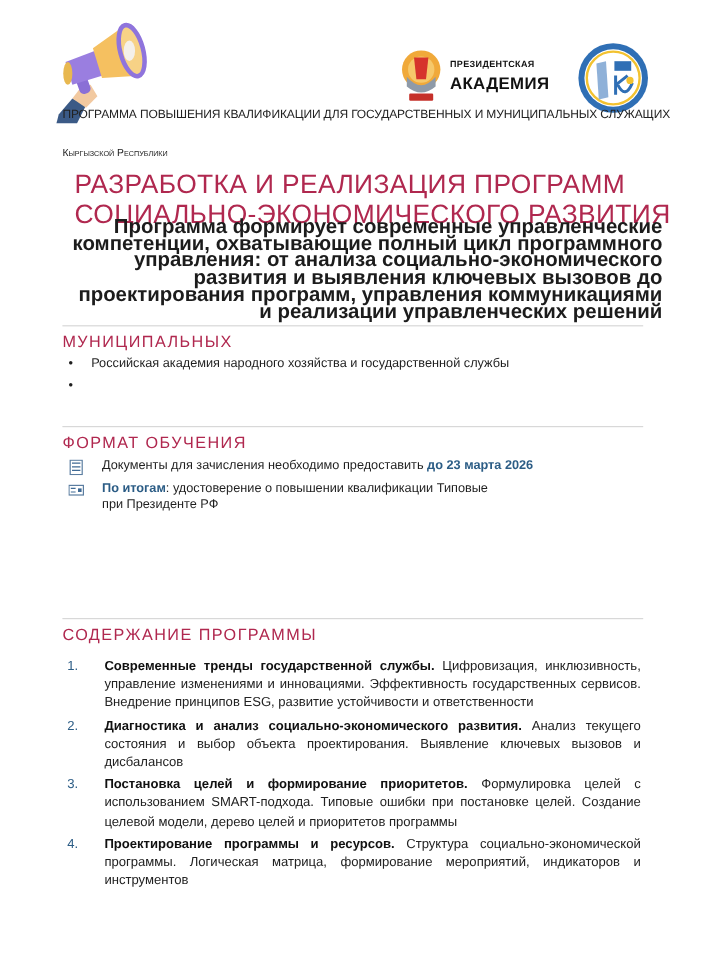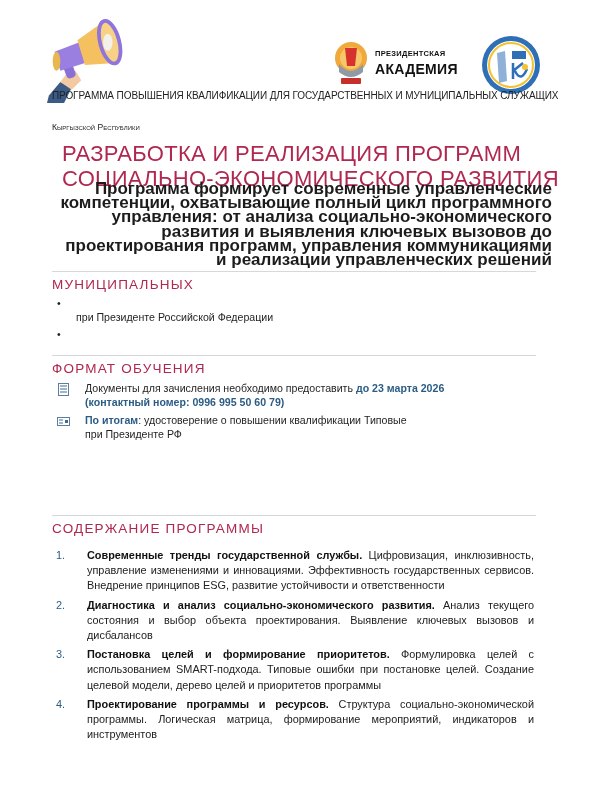--- a/index.html
+++ b/index.html
@@ -85,39 +85,37 @@
 </div>
 
 <div class="lead">Программа формирует современные управленческие компетенции, охватывающие полный цикл программного управления: от анализа социально-экономического развития и выявления ключевых вызовов до проектирования программ, управления коммуникациями и реализации управленческих решений</div>
 
 <div class="hr" style="top:271px"></div>
 
 <div class="section-title" style="top:277px">МУНИЦИПАЛЬНЫХ</div>
 <ul class="org-list">
   <li class="org-item">
     <span class="bullet">•</span>
-    <br>
-    <span>при Президенте Российской Федерации</span>
+    <span>Российская академия народного хозяйства и государственной службы</span><br>
   </li>
   <li class="org-item">
     <span class="bullet">•</span>
   </li>
 </ul>
 
 <div class="hr" style="top:355px"></div>
 
 <div class="section-title" style="top:361px">ФОРМАТ ОБУЧЕНИЯ</div>
 <div class="fmt-list">
   <div class="fmt-item">
     <svg class="fmt-icon" viewBox="0 0 13 13">
       <rect x="1.5" y="0.5" width="10" height="12" fill="#fff" stroke="#5b7da0"></rect>
       <path d="M3 3 H10 M3 6 H10 M3 9 H10" stroke="#3f6a95"></path>
     </svg>
     <span>Документы для зачисления необходимо предоставить </span><span class="accent">до 23 марта 2026</span><br>
-    <span class="accent">(контактный номер: 0996 995 50 60 79)</span>
   </div>
   <div class="fmt-item">
     <svg class="fmt-icon" viewBox="0 0 13 13">
       <rect x="0.5" y="2.5" width="12" height="8" fill="#fff" stroke="#5b7da0"></rect>
       <path d="M2 5 H6 M2 8 H6" stroke="#3f6a95"></path>
         <rect x="8" y="5" width="3" height="3" fill="#3f6a95"></rect>
     </svg>
     <span class="accent">По итогам</span><span>: удостоверение о повышении квалификации Типовые</span><br>
     <span>при Президенте РФ</span>
   </div>

